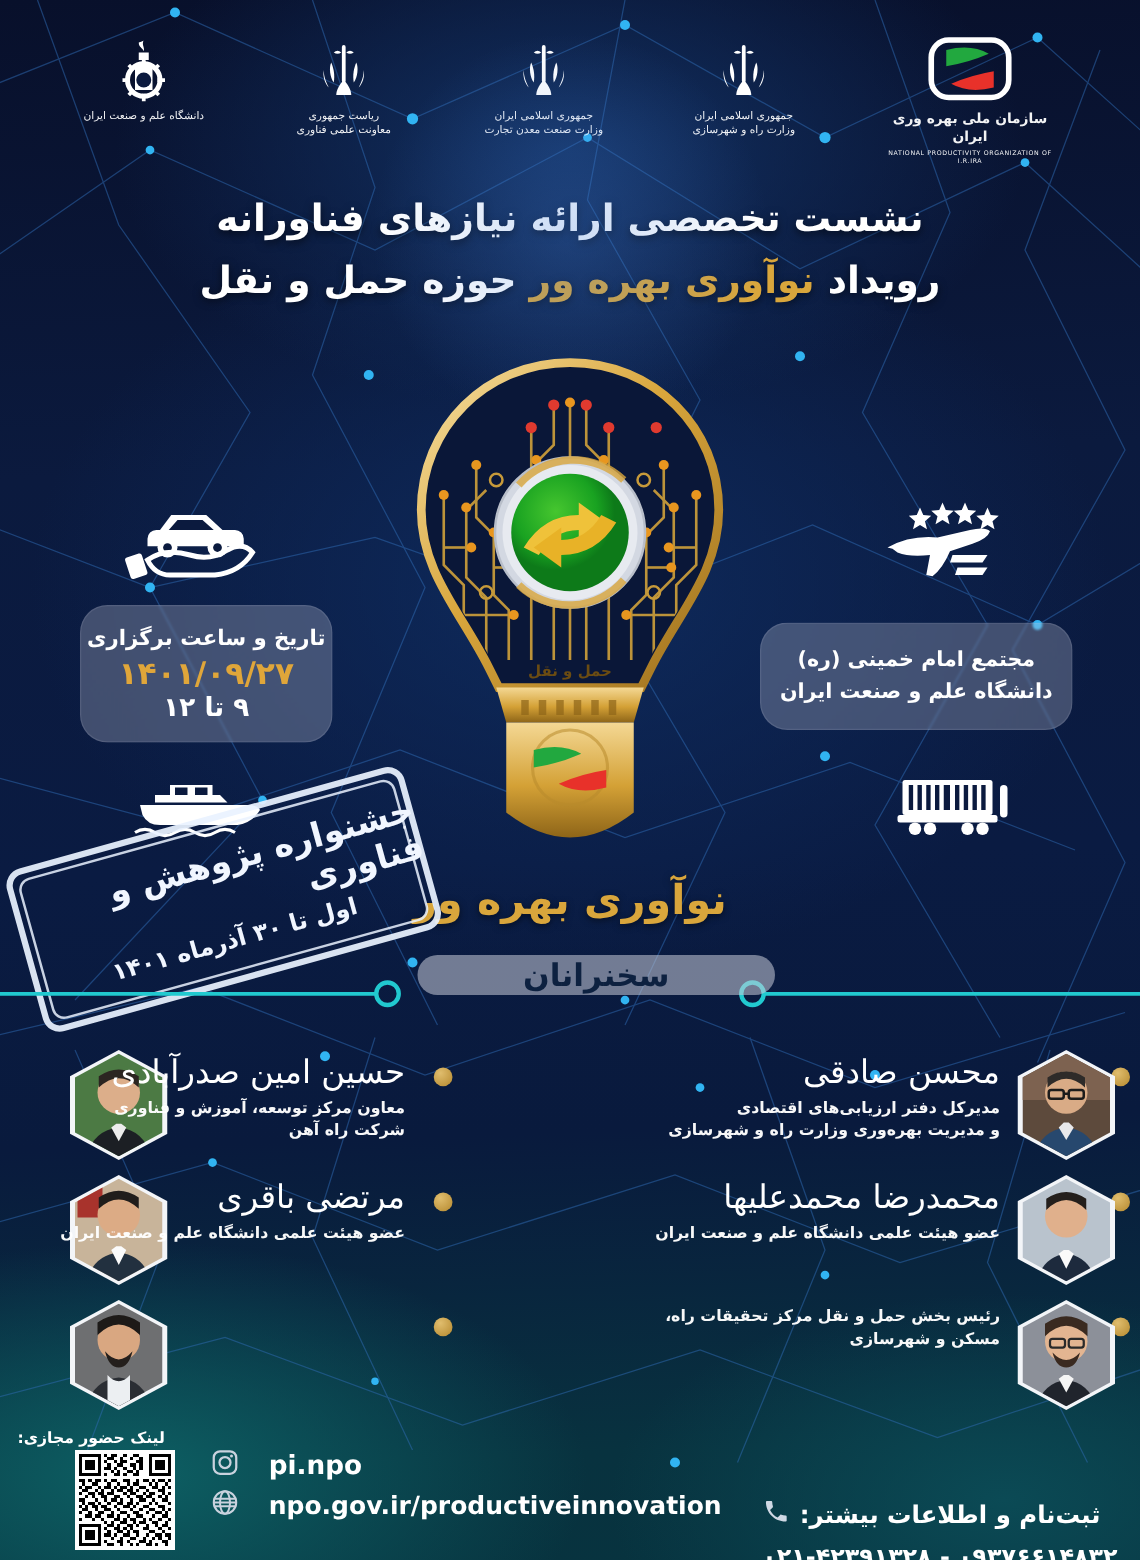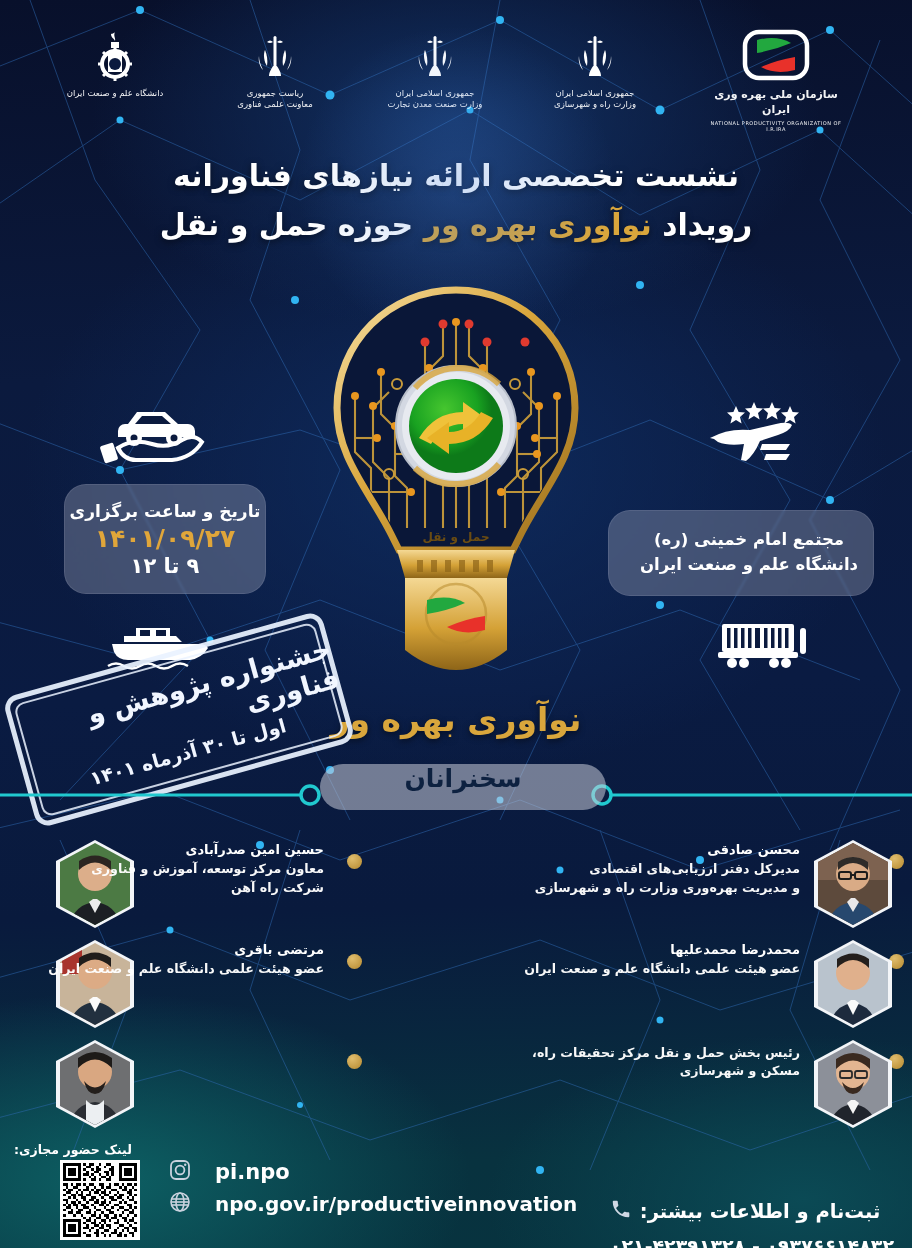--- a/index.html
+++ b/index.html
@@ -47,52 +47,52 @@
   
   .pill{position:absolute;border-radius:22px;
     background:rgba(196,200,214,.30);
     border:1px solid rgba(210,215,230,.12);
     backdrop-filter:blur(1px);
     display:flex;flex-direction:column;align-items:center;justify-content:center;}
   #date-pill{left:64px;top:484px;width:200px;height:108px;}
   #date-pill .l1{color:#ffffff;font-size:17px;font-weight:bold;}
   #date-pill .l2{color:#e0a63a;font-size:25px;font-weight:bold;margin-top:3px;letter-spacing:1px;}
   #date-pill .l3{color:#ffffff;font-size:21px;font-weight:bold;margin-top:1px;}
-  #venue-pill{left:608px;top:510px;width:248px;height:84px;padding-left:16px;}
+  #venue-pill{left:608px;top:498px;width:248px;height:84px;}
   #venue-pill .l1,#venue-pill .l2{color:#ffffff;font-size:16.5px;font-weight:bold;line-height:1.5;}
 
   
   #stamp{position:absolute;left:14px;top:652px;width:330px;height:135px;
     transform:rotate(-15.5deg);}
   #stamp .frame{position:absolute;inset:0;border:5px solid #eaf2ff;border-radius:14px;
     opacity:.93;}
   #stamp .frame2{position:absolute;left:9px;top:9px;right:9px;bottom:9px;
     border:2px solid #eaf2ff;border-radius:10px;opacity:.85;}
   #stamp .txt{position:absolute;inset:0;display:flex;flex-direction:column;
     align-items:center;justify-content:center;color:#f1f6ff;font-weight:bold;}
   #stamp .s1{font-size:27px;letter-spacing:1px;}
   #stamp .s2{font-size:19px;margin-top:5px;}
 
   
   #connector{position:absolute;left:0;top:782px;width:912px;height:26px;}
 
   
-  #speakers-pill{position:absolute;left:320px;top:764px;width:286px;height:46px;border-radius:23px;
-    background:rgba(200,204,216,.55);display:flex;justify-content:center;}
+  #speakers-pill{position:absolute;left:334px;top:764px;width:286px;height:32px;border-radius:23px;
+    background:rgba(200,204,216,.55);display:flex;align-items:center;justify-content:center;}
   #speakers-pill span{color:#0d2140;font-size:25px;font-weight:bold;}
 
   
   #speakers{position:absolute;left:0;top:838px;width:912px;height:300px;}
   .sp-col{position:absolute;width:440px;top:0;}
   #col-right{right:8px;}
   #col-left{left:14px;}
   .speaker{position:relative;height:100px;margin-bottom:0;}
   .sp-photo{position:absolute;top:2px;width:78px;height:88px;}
   .sp-text{position:absolute;top:4px;text-align:right;}
-  .sp-name{color:#ffffff;font-size:13px;font-weight:bold;line-height:1.25;text-align:right;}
+  .sp-name{color:#ffffff;font-size:26px;font-weight:normal;line-height:1.25;text-align:right;}
   .sp-role{color:#ffffff;font-size:12.6px;font-weight:bold;line-height:1.45;margin-top:2px;opacity:.97;}
   .sp-dot{position:absolute;width:15px;height:15px;border-radius:50%;
     background:radial-gradient(circle at 35% 30%,#e0bd6d,#b5892f);top:16px;}
   
   #col-right .sp-photo{right:12px;}
   #col-right .sp-text{right:104px;left:32px;}
   #col-right .sp-dot{right:0px;}
   
   #col-left .sp-photo{left:42px;}
   #col-left .sp-text{left:10px;right:130px;}

